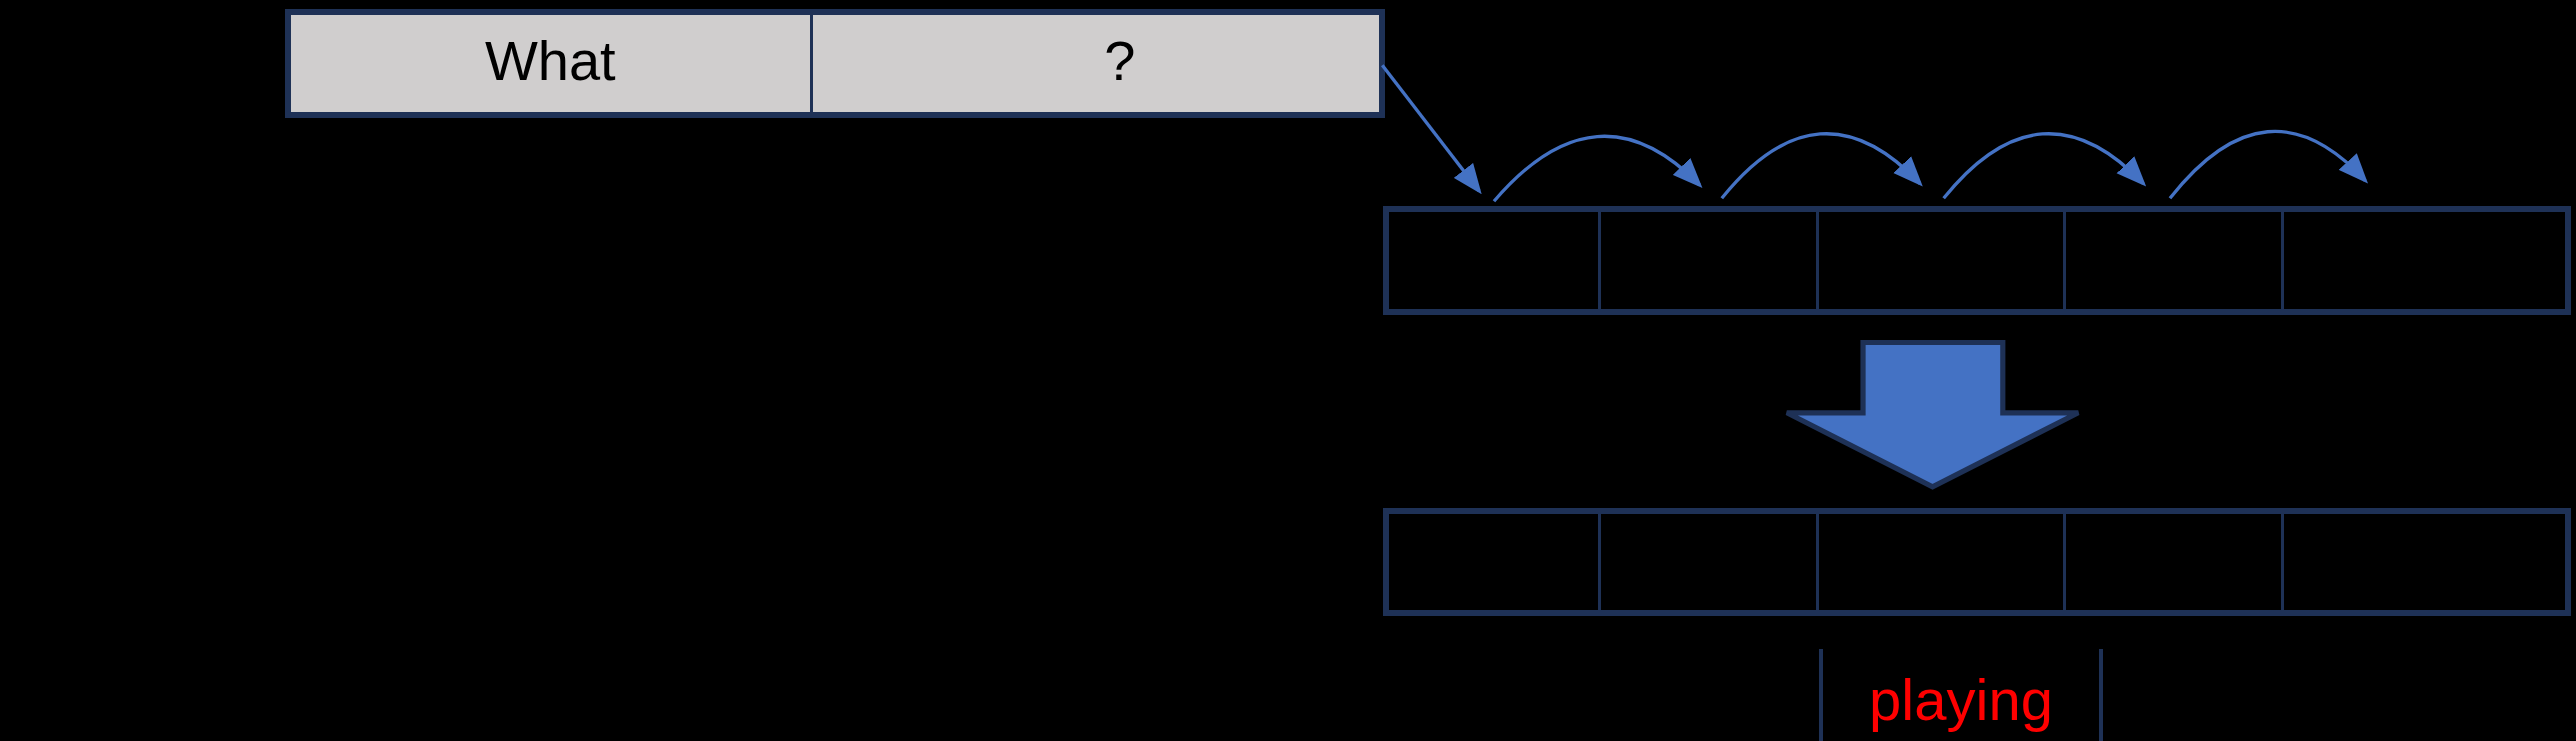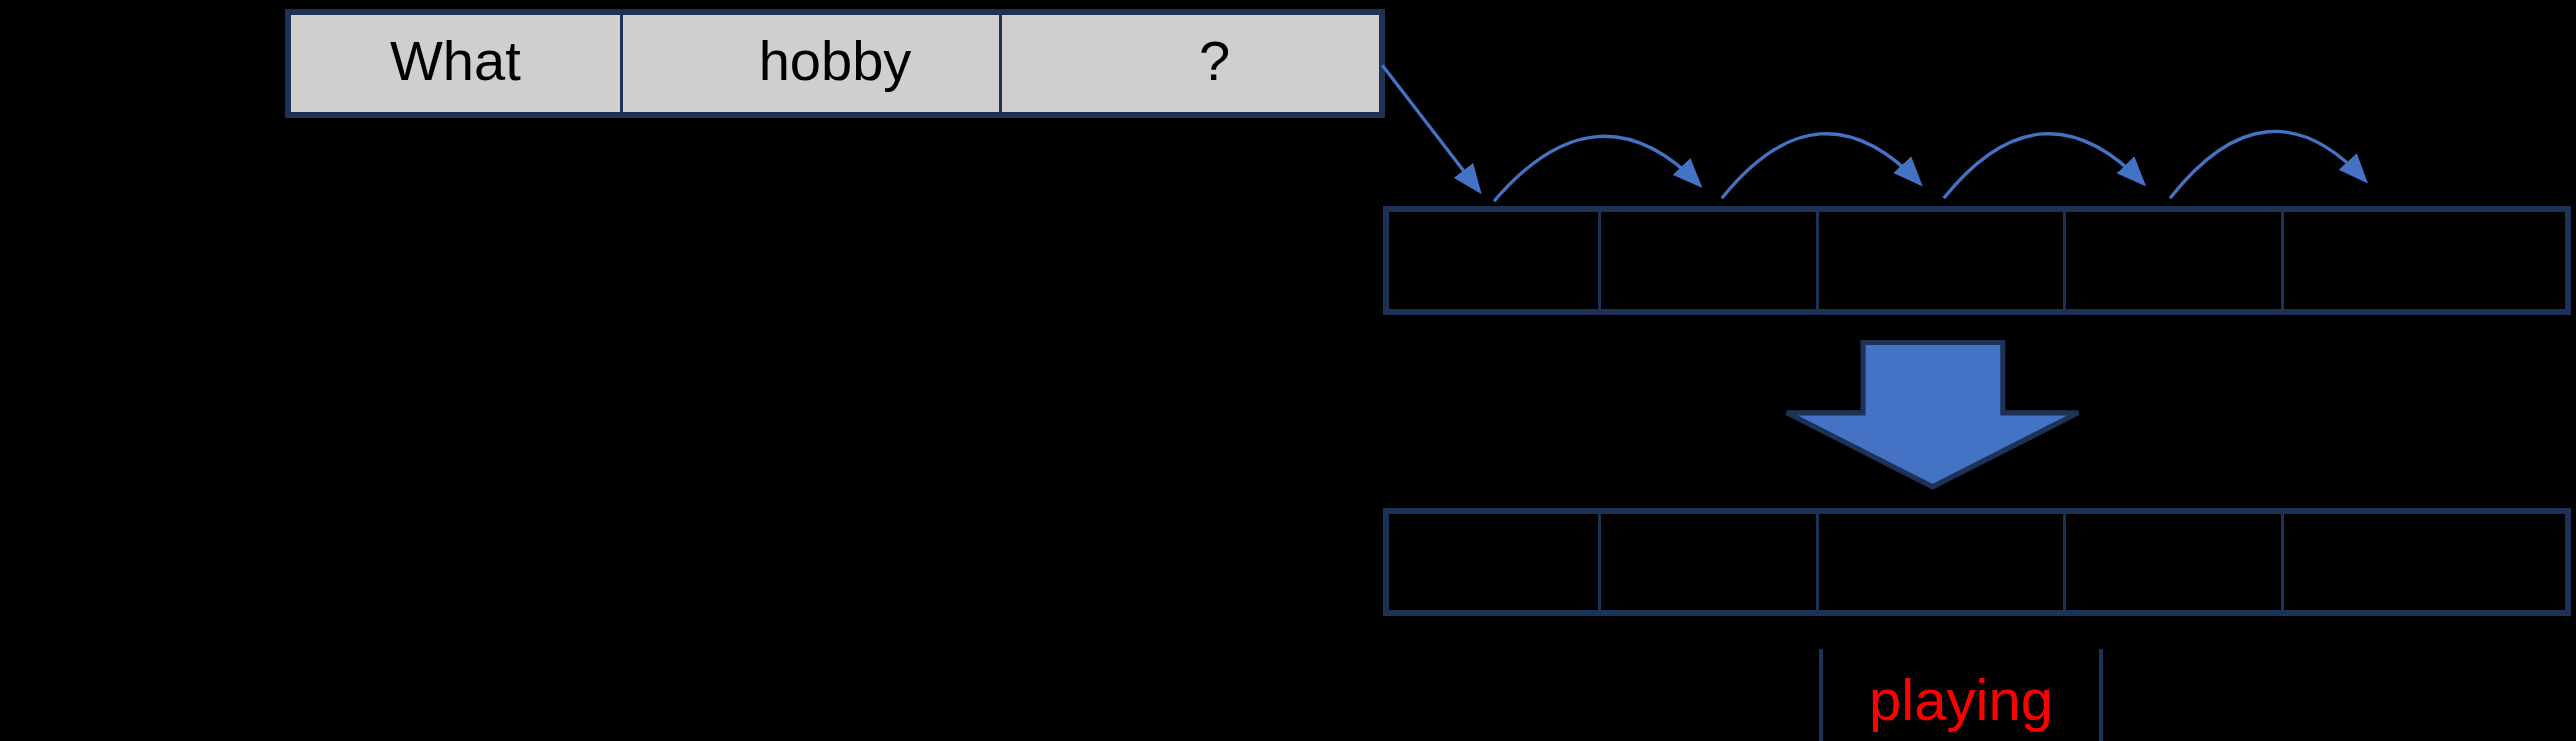--- a/index.html
+++ b/index.html
@@ -107,23 +107,20 @@
 </head>
 <body>
 
 <div id="canvas">
 
   <div class="sent-row">
     <div class="sent-cell">
       <span>What</span>
     </div>
     <div class="sent-cell">
-      <span>hobby</span>
-    </div>
-    <div class="sent-cell">
       <span>?</span>
     </div>
   </div>
 
   <div class="slot-row top">
     <div class="slot-cell"></div>
     <div class="slot-cell"></div>
     <div class="slot-cell"></div>
     <div class="slot-cell"></div>
     <div class="slot-cell"></div>

